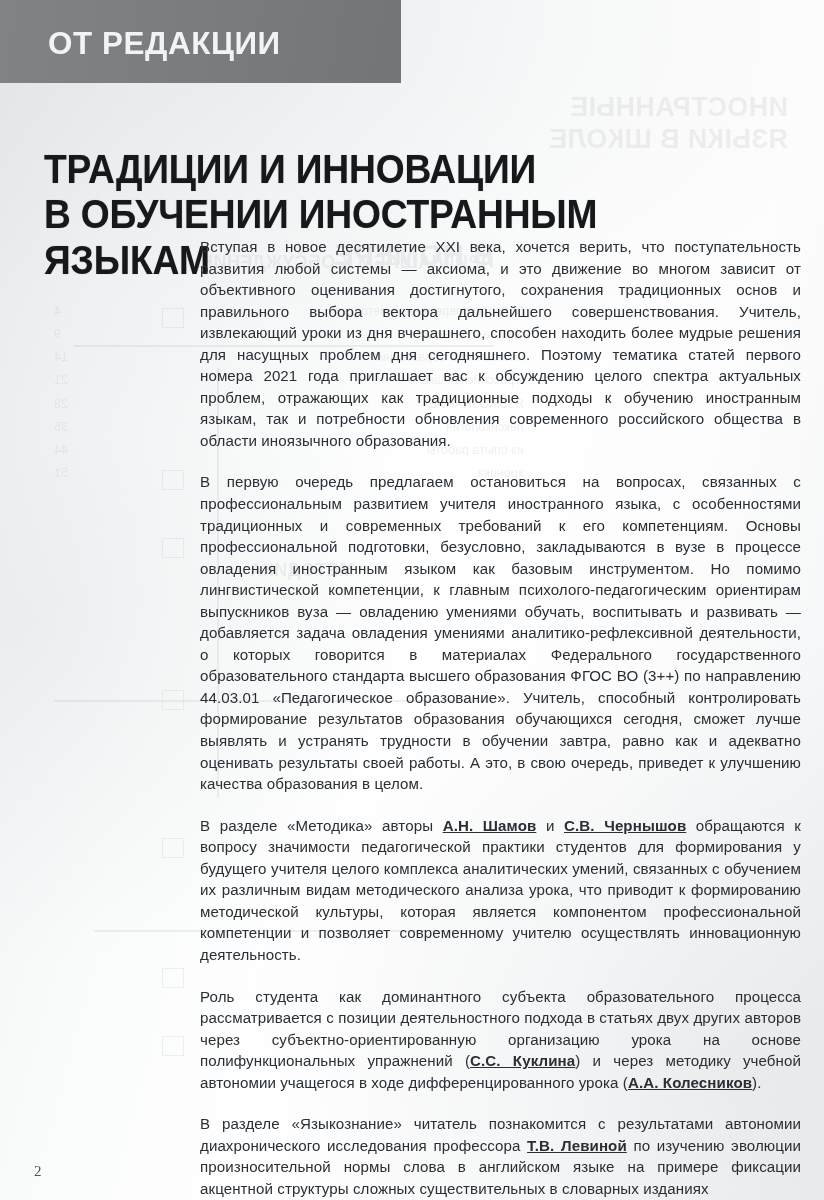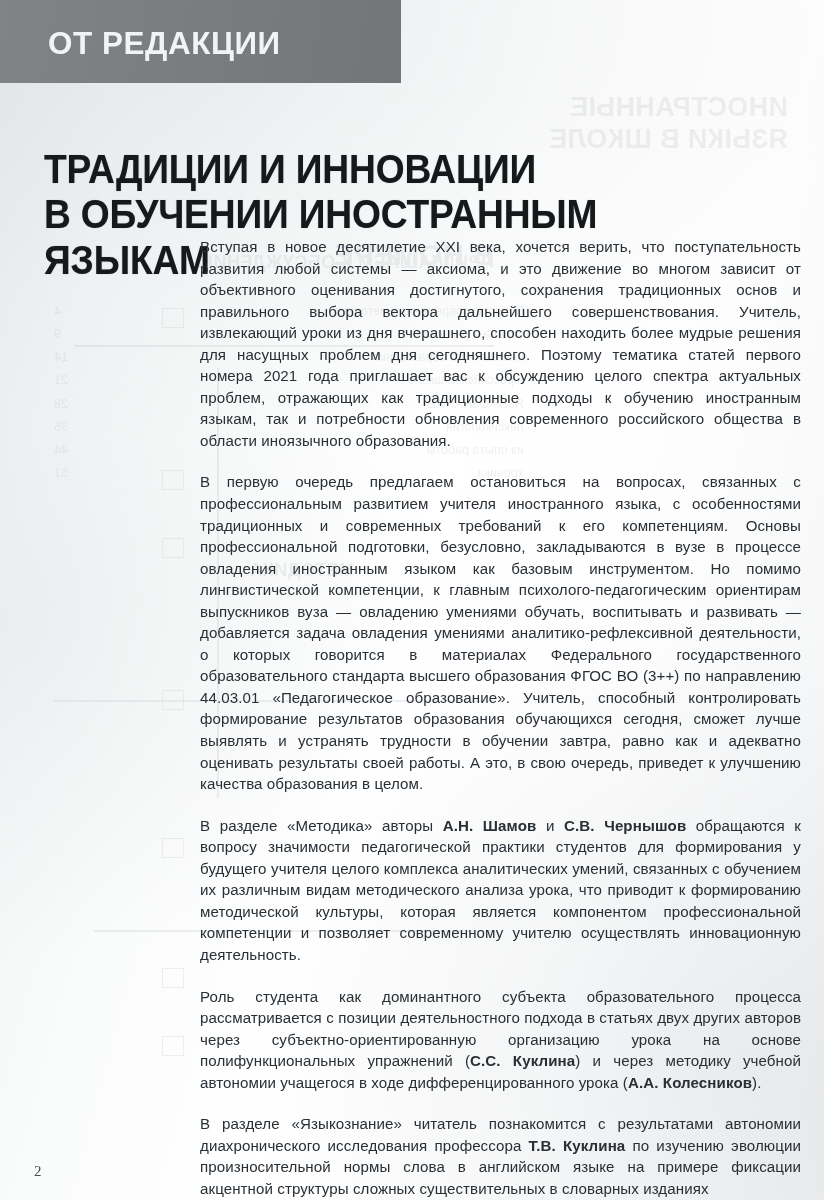--- a/index.html
+++ b/index.html
@@ -169,21 +169,21 @@
   .body-col p {
     margin: 0 0 20px 0;
     text-align: justify;
     hyphens: manual;
   }
   .body-col p:last-child { margin-bottom: 0; }
   .body-col p.greeting {
     margin-bottom: 0;
     text-align: left;
   }
-  .body-col b { font-weight: 700; letter-spacing: 0.1px; }
+  .body-col b { font-weight: 700; letter-spacing: 0.1px; text-decoration: underline; }
 
   .page-number {
     position: absolute;
     left: 34px;
     top: 1163px;
     color: #4a5055;
     font-size: 15px;
     font-weight: 400;
     font-family: "Liberation Serif", serif;
   }
@@ -271,19 +271,19 @@
 
 
     <p>Вступая в новое десятилетие XXI века, хочется верить, что поступательность развития любой системы — аксиома, и это движение во многом зависит от объективного оценивания достигнутого, сохранения традиционных основ и правильного выбора вектора дальнейшего совершенствования. Учитель, извлекающий уроки из дня вчерашнего, способен находить более мудрые решения для насущных проблем дня сегодняшнего. Поэтому тематика статей первого номера 2021 года приглашает вас к обсуждению целого спектра актуальных проблем, отражающих как традиционные подходы к обучению иностранным языкам, так и потребности обновления современного российского общества в области иноязычного образования.</p>
 
     <p>В первую очередь предлагаем остановиться на вопросах, связанных с профессиональным развитием учителя иностранного языка, с особенностями традиционных и современных требований к его компетенциям. Основы профессиональной подготовки, безусловно, закладываются в вузе в процессе овладения иностранным языком как базовым инструментом. Но помимо лингвистической компетенции, к главным психолого-педагогическим ориентирам выпускников вуза — овладению умениями обучать, воспитывать и развивать — добавляется задача овладения умениями аналитико-рефлексивной деятельности, о которых говорится в материалах Федерального государственного образовательного стандарта высшего образования ФГОС ВО (3++) по направлению 44.03.01 «Педагогическое образование». Учитель, способный контролировать формирование результатов образования обучающихся сегодня, сможет лучше выявлять и устранять трудности в обучении завтра, равно как и адекватно оценивать результаты своей работы. А это, в свою очередь, приведет к улучшению качества образования в целом.</p>
 
     <p><span>В разделе «Методика» авторы </span><b>А.Н. Шамов</b><span> и </span><b>С.В. Чернышов</b><span> обращаются к вопросу значимости педагогической практики студентов для формирования у будущего учителя целого комплекса аналитических умений, связанных с обучением их различным видам методического анализа урока, что приводит к формированию методической культуры, которая является компонентом профессиональной компетенции и позволяет современному учителю осуществлять инновационную деятельность.</span></p>
 
     <p><span>Роль студента как доминантного субъекта образовательного процесса рассматривается с позиции деятельностного подхода в статьях двух других авторов через субъектно-ориентированную организацию урока на основе полифункциональных упражнений (</span><b>С.С. Куклина</b><span>) и через методику учебной автономии учащегося в ходе дифференцированного урока (</span><b>А.А. Колесников</b><span>).</span></p>
 
-    <p><span>В разделе «Языкознание» читатель познакомится с результатами автономии диахронического исследования профессора </span><b>Т.В. Куклина</b><span> по изучению эволюции произносительной нормы слова в английском языке на примере фиксации акцентной структуры сложных существительных в словарных изданиях</span></p>
+    <p><span>В разделе «Языкознание» читатель познакомится с результатами автономии диахронического исследования профессора </span><b>Т.В. Левиной</b><span> по изучению эволюции произносительной нормы слова в английском языке на примере фиксации акцентной структуры сложных существительных в словарных изданиях</span></p>
 
   </div>
 
   <div class="page-number">2</div>
 
 </div>
 
 </body></html>

